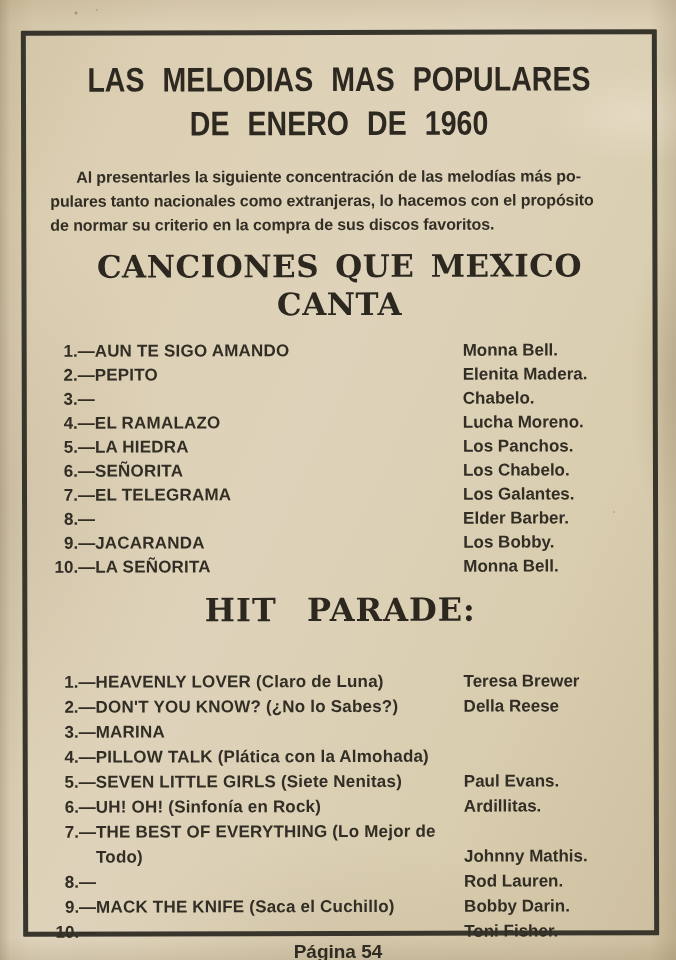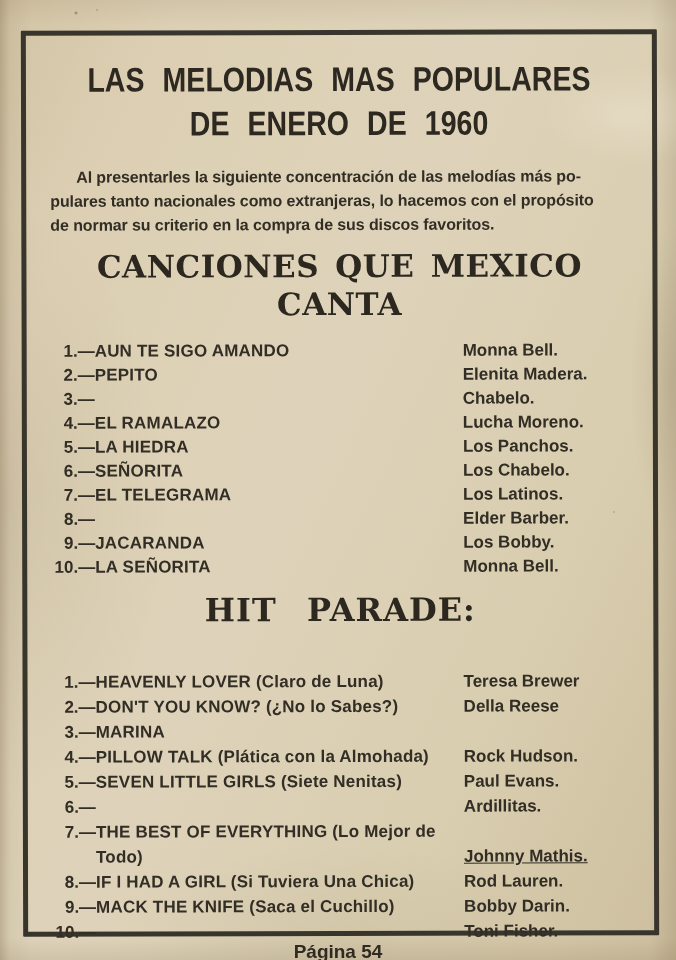--- a/index.html
+++ b/index.html
@@ -49,21 +49,21 @@
   }
   .heading.canciones { margin-top:10px; font-size:31px; line-height:38px; letter-spacing:0.5px; word-spacing:5px; }
   .heading.hit { margin-top:12px; font-size:32px; line-height:38px; letter-spacing:1px; word-spacing:18px; }
   .song-list { margin-top:16px; padding-left:24px; padding-right:14px; }
   .song-list.hit-list { margin-top:40px; }
   .row { position:relative; padding-left:44px; min-height:24px; line-height:24px; font-size:17px; font-weight:bold; }
   .hit-list .row { min-height:25px; line-height:25px; }
   .num { position:absolute; left:0; top:0; width:44px; text-align:right; white-space:nowrap; }
   .song { display:inline-block; max-width:388px; white-space:pre-line; vertical-align:top; letter-spacing:0.2px; }
   .artist { position:absolute; left:412px; top:0; white-space:nowrap; }
-  .artist-end .artist { top:auto; bottom:0;text-decoration:underline; }
+  .artist-end .artist { top:auto; bottom:0; }
   .footer {
     position:absolute; top:941px; left:0; width:100%; z-index:1;
     text-align:center; font-size:19px; font-weight:bold; color:#302b22;
   }
 </style>
 </head>
 <body>
 
 <div class="frame">
 
@@ -113,21 +113,21 @@
 
       <div class="row">
         <span class="num">6.—</span>
         <span class="song">SEÑORITA</span>
         <span class="artist">Los Chabelo.</span>
       </div>
 
       <div class="row">
         <span class="num">7.—</span>
         <span class="song">EL TELEGRAMA</span>
-        <span class="artist">Los Latinos.</span>
+        <span class="artist">Los Galantes.</span>
       </div>
 
       <div class="row">
         <span class="num">8.—</span>
         <span class="artist">Elder Barber.</span>
       </div>
 
       <div class="row">
         <span class="num">9.—</span>
         <span class="song">JACARANDA</span>
@@ -158,44 +158,43 @@
       </div>
 
       <div class="row">
         <span class="num">3.—</span>
         <span class="song">MARINA</span>
       </div>
 
       <div class="row">
         <span class="num">4.—</span>
         <span class="song">PILLOW TALK (Plática con la Almohada)</span>
-        <span class="artist">Rock Hudson.</span>
       </div>
 
       <div class="row">
         <span class="num">5.—</span>
         <span class="song">SEVEN LITTLE GIRLS (Siete Nenitas)</span>
         <span class="artist">Paul Evans.</span>
       </div>
 
       <div class="row">
         <span class="num">6.—</span>
+        <span class="song">UH! OH! (Sinfonía en Rock)</span>
         <span class="artist">Ardillitas.</span>
       </div>
 
       <div class="row artist-end">
         <span class="num">7.—</span>
         <span class="song">THE BEST OF EVERYTHING (Lo Mejor de
 Todo)</span>
         <span class="artist">Johnny Mathis.</span>
       </div>
 
       <div class="row">
         <span class="num">8.—</span>
-        <span class="song">IF I HAD A GIRL (Si Tuviera Una Chica)</span>
         <span class="artist">Rod Lauren.</span>
       </div>
 
       <div class="row">
         <span class="num">9.—</span>
         <span class="song">MACK THE KNIFE (Saca el Cuchillo)</span>
         <span class="artist">Bobby Darin.</span>
       </div>
 
       <div class="row">

